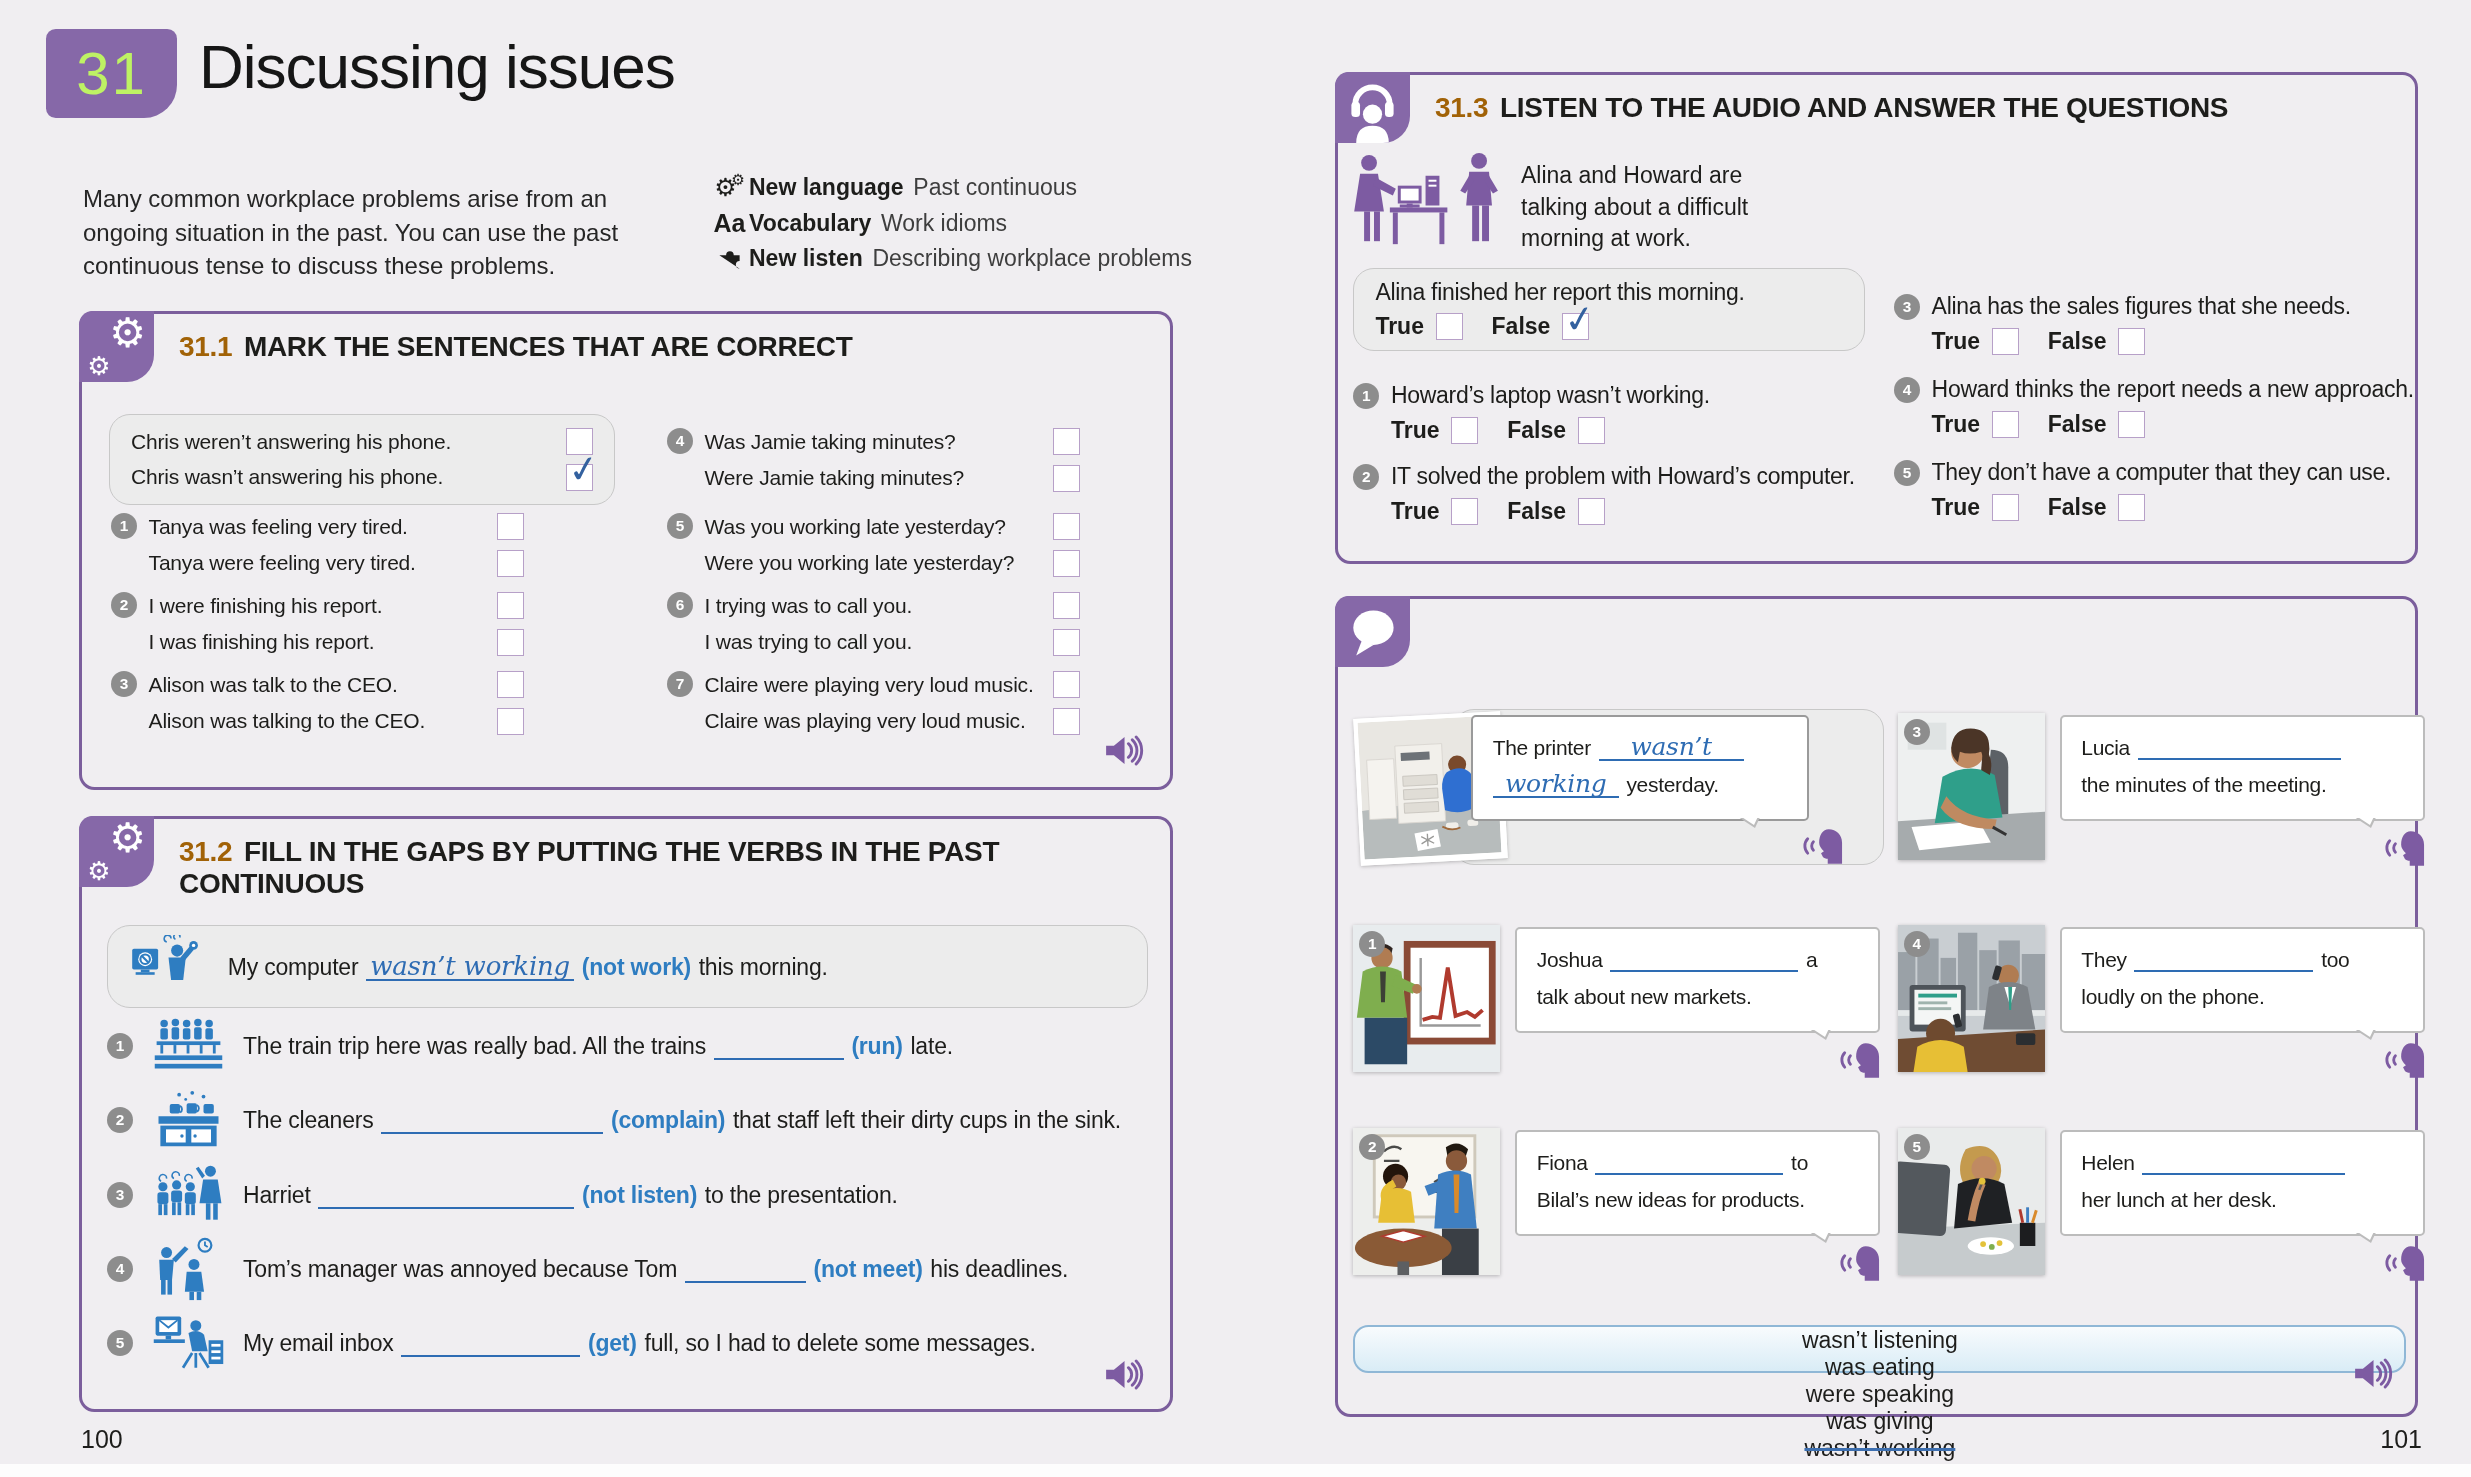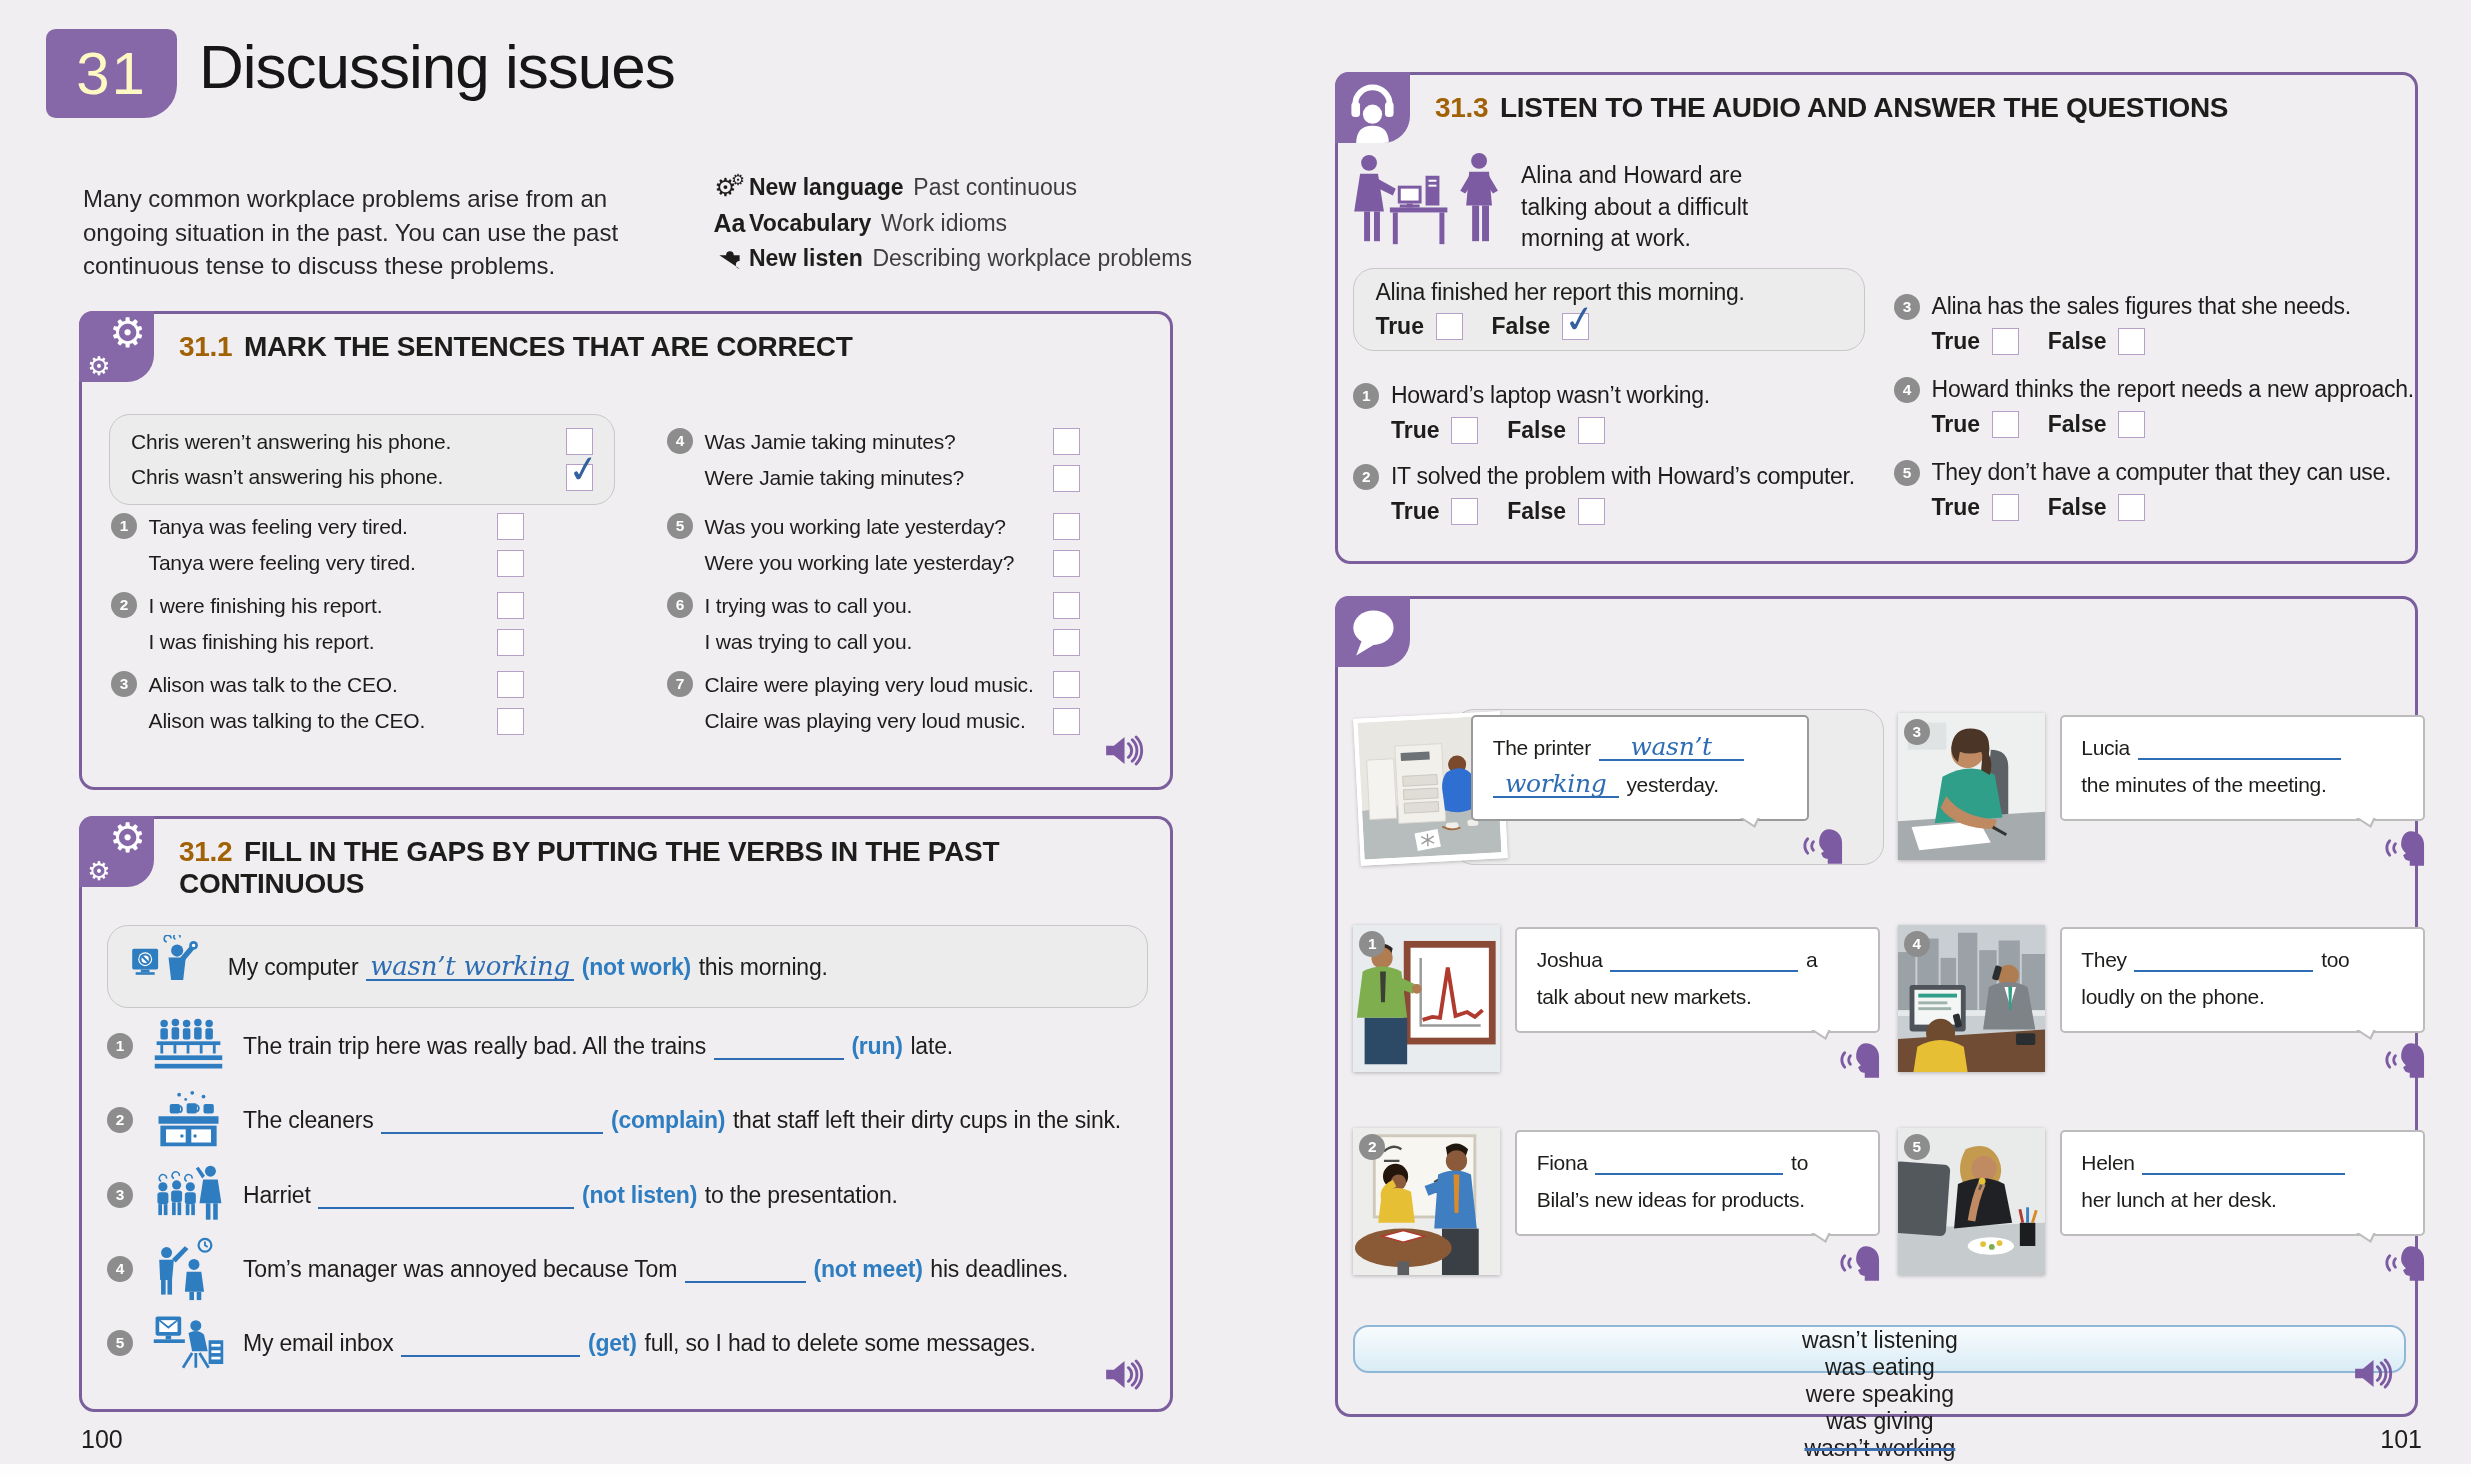--- a/index.html
+++ b/index.html
@@ -1,21 +1,21 @@
 <!DOCTYPE html>
 <html><head>
 <meta charset="utf-8">
 <style>
   html,body{margin:0;padding:0;}
   .canvas{position:relative;width:2472px;height:1477px;background:#f0eef1;font-family:"Liberation Sans",sans-serif;color:#1d1d1b;overflow:hidden;}
   .bottom-strip{position:absolute;left:0;bottom:0;width:100%;height:13.5px;background:#fdfdfd;}
 
   
   .unit-badge{position:absolute;left:46px;top:29px;width:131px;height:89px;background:#8668a8;border-radius:9.7px 9.7px 33px 9.7px;display:flex;align-items:center;justify-content:center;}
-  .unit-badge span{color:#fef9c3;font-size:60px;font-weight:300;letter-spacing:1.9px;}
+  .unit-badge span{color:#bef264;font-size:60px;font-weight:300;letter-spacing:1.9px;}
   .unit-title{position:absolute;left:199px;top:31px;font-size:62px;font-weight:300;color:#161616;letter-spacing:-1px;}
   .intro{position:absolute;left:83px;top:182px;width:560px;font-size:24px;line-height:1.4;color:#262626;}
   .info-panel{position:absolute;left:710px;top:174px;width:463px;display:flex;flex-direction:column;gap:7.7px;}
   .info-row{display:flex;align-items:center;font-size:23px;}
   .info-icon{width:39px;display:flex;justify-content:center;align-items:center;flex:none;}
   .info-label{font-weight:bold;margin-right:9.7px;white-space:nowrap;}
   .info-value{color:#3e3e3e;white-space:nowrap;}
   .aa-glyph{font-weight:bold;font-size:25px;}
   .gearchar{font-family:"DejaVu Sans",sans-serif;line-height:1;}
 
@@ -36,21 +36,21 @@
   
   .ex1-example{position:absolute;left:27px;top:100px;width:506px;height:91px;display:flex;flex-direction:column;justify-content:center;gap:8.7px;padding:0 21px;box-sizing:border-box;}
   .optrow{display:flex;align-items:center;justify-content:space-between;font-size:21px;}
   .opt-text{white-space:nowrap;margin-right:7.7px;letter-spacing:-0.2px;}
   .ex1-item{position:absolute;display:flex;gap:11.6px;}
   .ex1-item .opts{flex:1;display:flex;flex-direction:column;gap:9.7px;}
   .ex1-item.colL{left:29px;width:413px;}
   .ex1-item.colR{left:585px;width:413px;}
 
   
-  .ex2-example{position:absolute;left:25px;top:106px;width:1041px;height:83px;display:flex;align-items:center;gap:17.4px;padding:0 19.3px;box-sizing:border-box;}
+  .ex2-example{position:absolute;left:25px;top:106px;width:1041px;height:83px;display:flex;align-items:center;gap:17.4px;padding:0 19.3px;box-sizing:border-box;border-radius:23px;}
   .ex2-line{font-size:23px;letter-spacing:-0.2px;white-space:nowrap;}
   .ex2-item{position:absolute;left:25px;width:1045px;display:flex;align-items:center;gap:13.5px;height:68px;}
   .ex2-icon{width:83px;display:flex;justify-content:center;align-items:center;flex:none;}
 
   
   .ex3-caption{position:absolute;left:183px;top:85px;width:270px;font-size:23px;line-height:1.38;}
   .ex3-illust{position:absolute;left:13.5px;top:73px;}
   .ex3-example{position:absolute;left:15.4px;top:193px;width:512px;height:83px;padding:9.7px 21px;box-sizing:border-box;}
   .ex3-q{font-size:23px;letter-spacing:-0.3px;white-space:nowrap;}
   .tfrow{display:flex;align-items:center;font-size:23px;font-weight:bold;margin-top:7.7px;}

